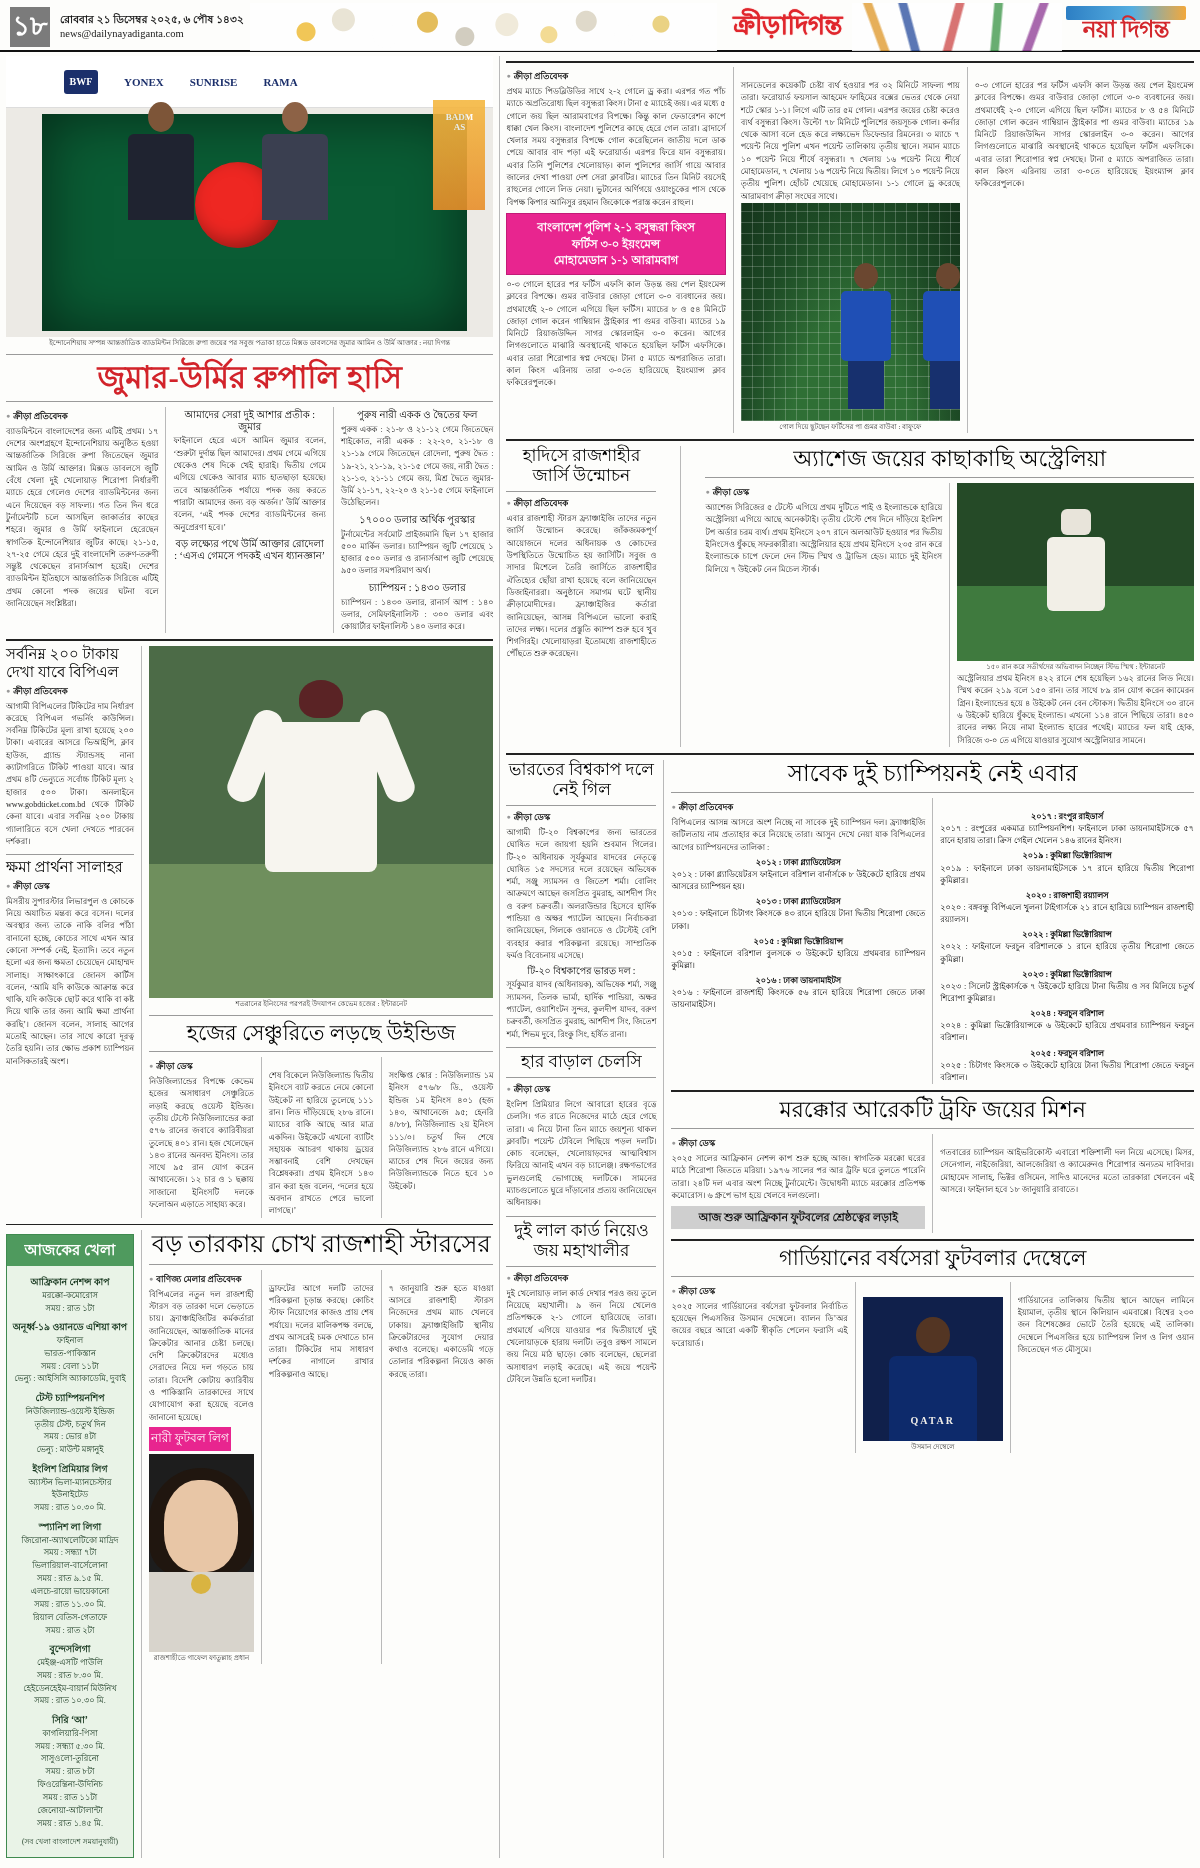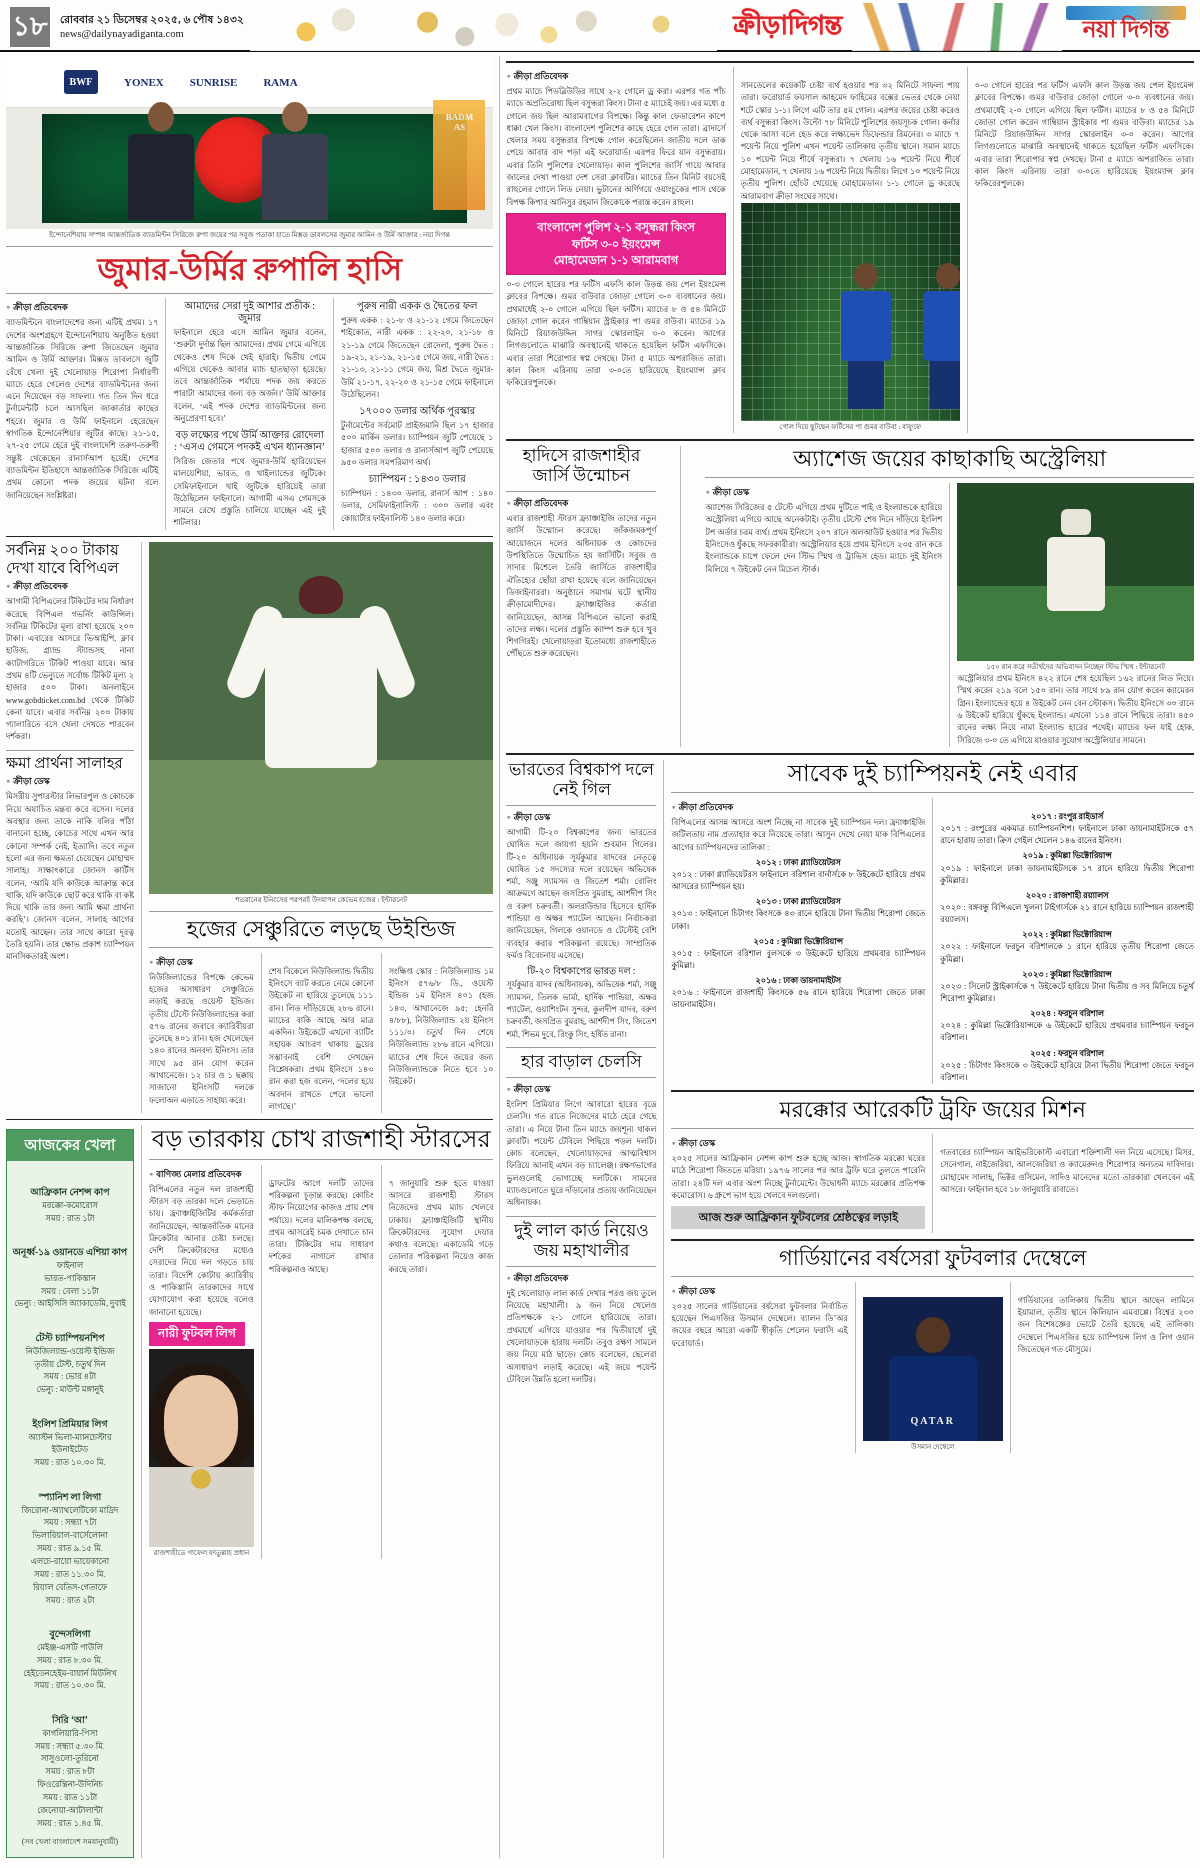--- a/index.html
+++ b/index.html
@@ -273,41 +273,41 @@
 
   
   .scorebox{
     background:#e8258f; color:#fff;
     font-size:11.5px; font-weight:bold; text-align:center;
     line-height:1.45; padding:5px 19px; margin:4px 0;
     border:1px solid #c21b77;
   }
   
   .pinklabel{
-    background:#e8258f;color:#fff;font-weight:bold;font-size:12px;
-    display:inline-block;padding:2px 9px;margin:3px 0 3px 0;
+    background:#e8258f;color:#fff;font-weight:normal;font-size:12px;
+    display:inline-block;padding:2px 2px;margin:3px 0 3px 0;
   }
   .greylabel{
     background:#cfcfcf;color:#111;font-weight:bold;font-size:11px;
     text-align:center;padding:4px 6px;margin:4px 0;line-height:1.35;
   }
 
   
   .today-box{
     border:1px solid #3f8a4f;
     background:#e9f3e7;
     padding:0 0 6px 0;
     margin-top:4px;
   }
   .today-head{
     background:#4f9a5e;color:#fff;text-align:center;
     font-size:15px;font-weight:bold;padding:3px 0;
   }
   .today-body{padding:4px 5px;font-size:8.3px;text-align:center;line-height:1.55;color:#12331a;}
-  .today-body .gtitle{font-weight:bold;font-size:9.3px;margin-top:20px;display:block;}
+  .today-body .gtitle{font-weight:bold;font-size:9.3px;margin-top:5px;display:block;}
   .today-body .grow{display:block;}
   .today-note{font-size:7.4px;margin-top:5px;display:block;}
 
   
   .champ-list{font-size:8.1px;line-height:1.5;text-align:justify;}
   .champ-list .yr{font-weight:bold;display:block;text-align:center;margin-top:3px;}
   .flexrow{display:flex;gap:6px;}
   .grow{flex:1;}
 </style>
 </head>
@@ -363,21 +363,20 @@
       <div class="flexrow" style="gap:7px;">
         <div class="grow" style="width:33%">
           <div class="byline">ক্রীড়া প্রতিবেদক</div>
           <div class="bodytext">ব্যাডমিন্টনে বাংলাদেশের জন্য এটিই প্রথম। ১৭ দেশের অংশগ্রহণে ইন্দোনেশিয়ায় অনুষ্ঠিত হওয়া আন্তর্জাতিক সিরিজে রুপা জিতেছেন জুমার আমিন ও উর্মি আক্তার। মিক্সড ডাবলসে জুটি বেঁধে খেলা দুই খেলোয়াড় শিরোপা নির্ধারণী ম্যাচে হেরে গেলেও দেশের ব্যাডমিন্টনের জন্য এনে দিয়েছেন বড় সাফল্য। গত তিন দিন ধরে টুর্নামেন্টটি চলে আসছিল জাকার্তার কাছের শহরে। জুমার ও উর্মি ফাইনালে হেরেছেন স্বাগতিক ইন্দোনেশিয়ার জুটির কাছে। ২১-১৫, ২৭-২৫ গেমে হেরে দুই বাংলাদেশি তরুণ-তরুণী সন্তুষ্ট থেকেছেন রানার্সআপ হয়েই। দেশের ব্যাডমিন্টন ইতিহাসে আন্তর্জাতিক সিরিজে এটিই প্রথম কোনো পদক জয়ের ঘটনা বলে জানিয়েছেন সংশ্লিষ্টরা।</div>
         </div>
         <div class="vrule"></div>
         <div class="grow" style="width:33%">
           <div class="hl-sec xs" style="font-size:10px;margin:2px 0 3px;">আমাদের সেরা দুই আশার প্রতীক : জুমার</div>
           <div class="bodytext">ফাইনালে হেরে এসে আমিন জুমার বলেন, ‘শুরুটা দুর্দান্ত ছিল আমাদের। প্রথম গেমে এগিয়ে থেকেও শেষ দিকে খেই হারাই। দ্বিতীয় গেমে এগিয়ে থেকেও আবার ম্যাচ হাতছাড়া হয়েছে। তবে আন্তর্জাতিক পর্যায়ে পদক জয় করতে পারাটা আমাদের জন্য বড় অর্জন।’ উর্মি আক্তার বলেন, ‘এই পদক দেশের ব্যাডমিন্টনের জন্য অনুপ্রেরণা হবে।’</div>
           <div class="hl-sec xs" style="font-size:10px;margin:4px 0 3px;">বড় লক্ষ্যের পথে উর্মি আক্তার রোদেলা : ‘এসএ গেমসে পদকই এখন ধ্যানজ্ঞান’</div>
-          <div class="bodytext">সিরিজ জেতার পথে জুমার-উর্মি হারিয়েছেন মালয়েশিয়া, ভারত, ও থাইল্যান্ডের জুটিকে। সেমিফাইনালে থাই জুটিকে হারিয়েই তারা উঠেছিলেন ফাইনালে। আগামী এসএ গেমসকে সামনে রেখে প্রস্তুতি চালিয়ে যাচ্ছেন এই দুই শাটলার।</div>
         </div>
         <div class="vrule"></div>
         <div class="grow" style="width:33%">
           <div class="hl-sec xs" style="font-size:10px;margin:2px 0 3px;">পুরুষ নারী একক ও দ্বৈতের ফল</div>
           <div class="bodytext">পুরুষ একক : ২১-৮ ও ২১-১২ গেমে জিতেছেন শাইকোত, নারী একক : ২২-২০, ২১-১৮ ও ২১-১৯ গেমে জিতেছেন রোদেলা, পুরুষ দ্বৈত : ১৯-২১, ২১-১৯, ২১-১৫ গেমে জয়, নারী দ্বৈত : ২১-১৩, ২১-১১ গেমে জয়, মিশ্র দ্বৈতে জুমার-উর্মি ২১-১৭, ২২-২০ ও ২১-১৫ গেমে ফাইনালে উঠেছিলেন।</div>
           <div class="hl-sec xs" style="font-size:10px;margin:4px 0 3px;">১৭০০০ ডলার অর্থিক পুরস্কার</div>
           <div class="bodytext">টুর্নামেন্টের সর্বমোট প্রাইজমানি ছিল ১৭ হাজার ৫০০ মার্কিন ডলার। চ্যাম্পিয়ন জুটি পেয়েছে ১ হাজার ৫০০ ডলার ও রানার্সআপ জুটি পেয়েছে ৯৫০ ডলার সমপরিমাণ অর্থ।</div>
           <div class="hl-sec xs" style="font-size:10px;margin:4px 0 3px;">চ্যাম্পিয়ন : ১৪৩০ ডলার</div>
           <div class="bodytext">চ্যাম্পিয়ন : ১৪৩০ ডলার, রানার্স আপ : ১৪০ ডলার, সেমিফাইনালিস্ট : ৩০০ ডলার এবং কোয়ার্টার ফাইনালিস্ট ১৪০ ডলার করে।</div>
         </div>

